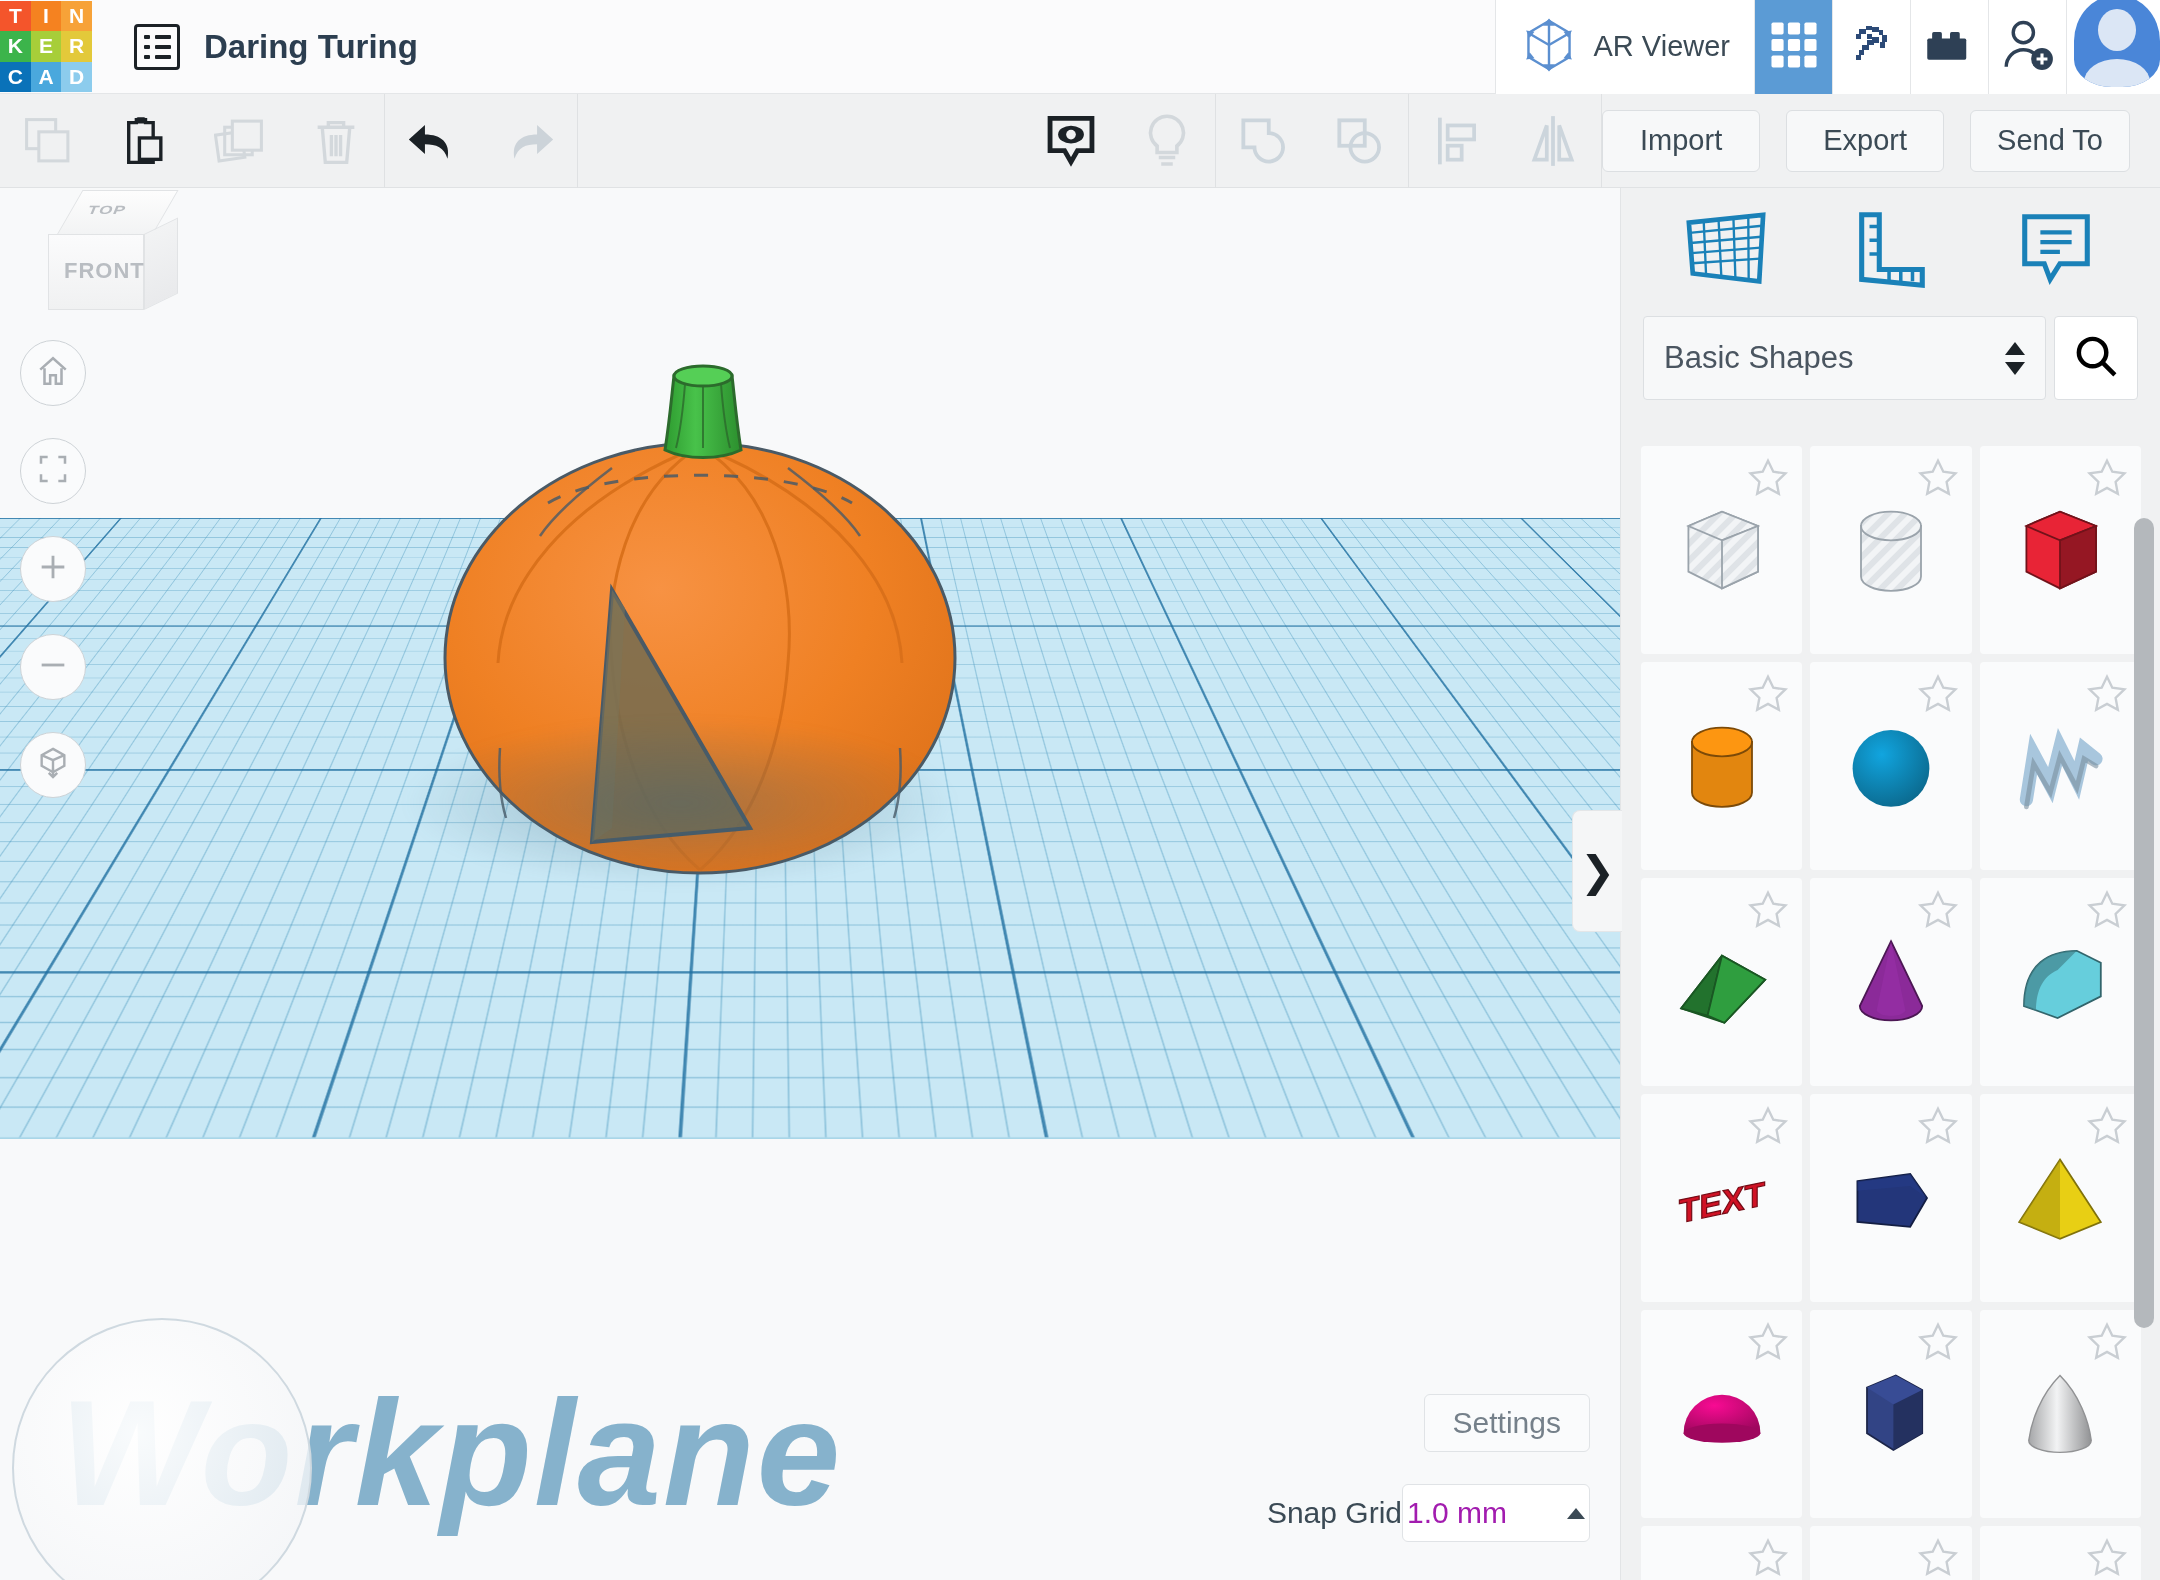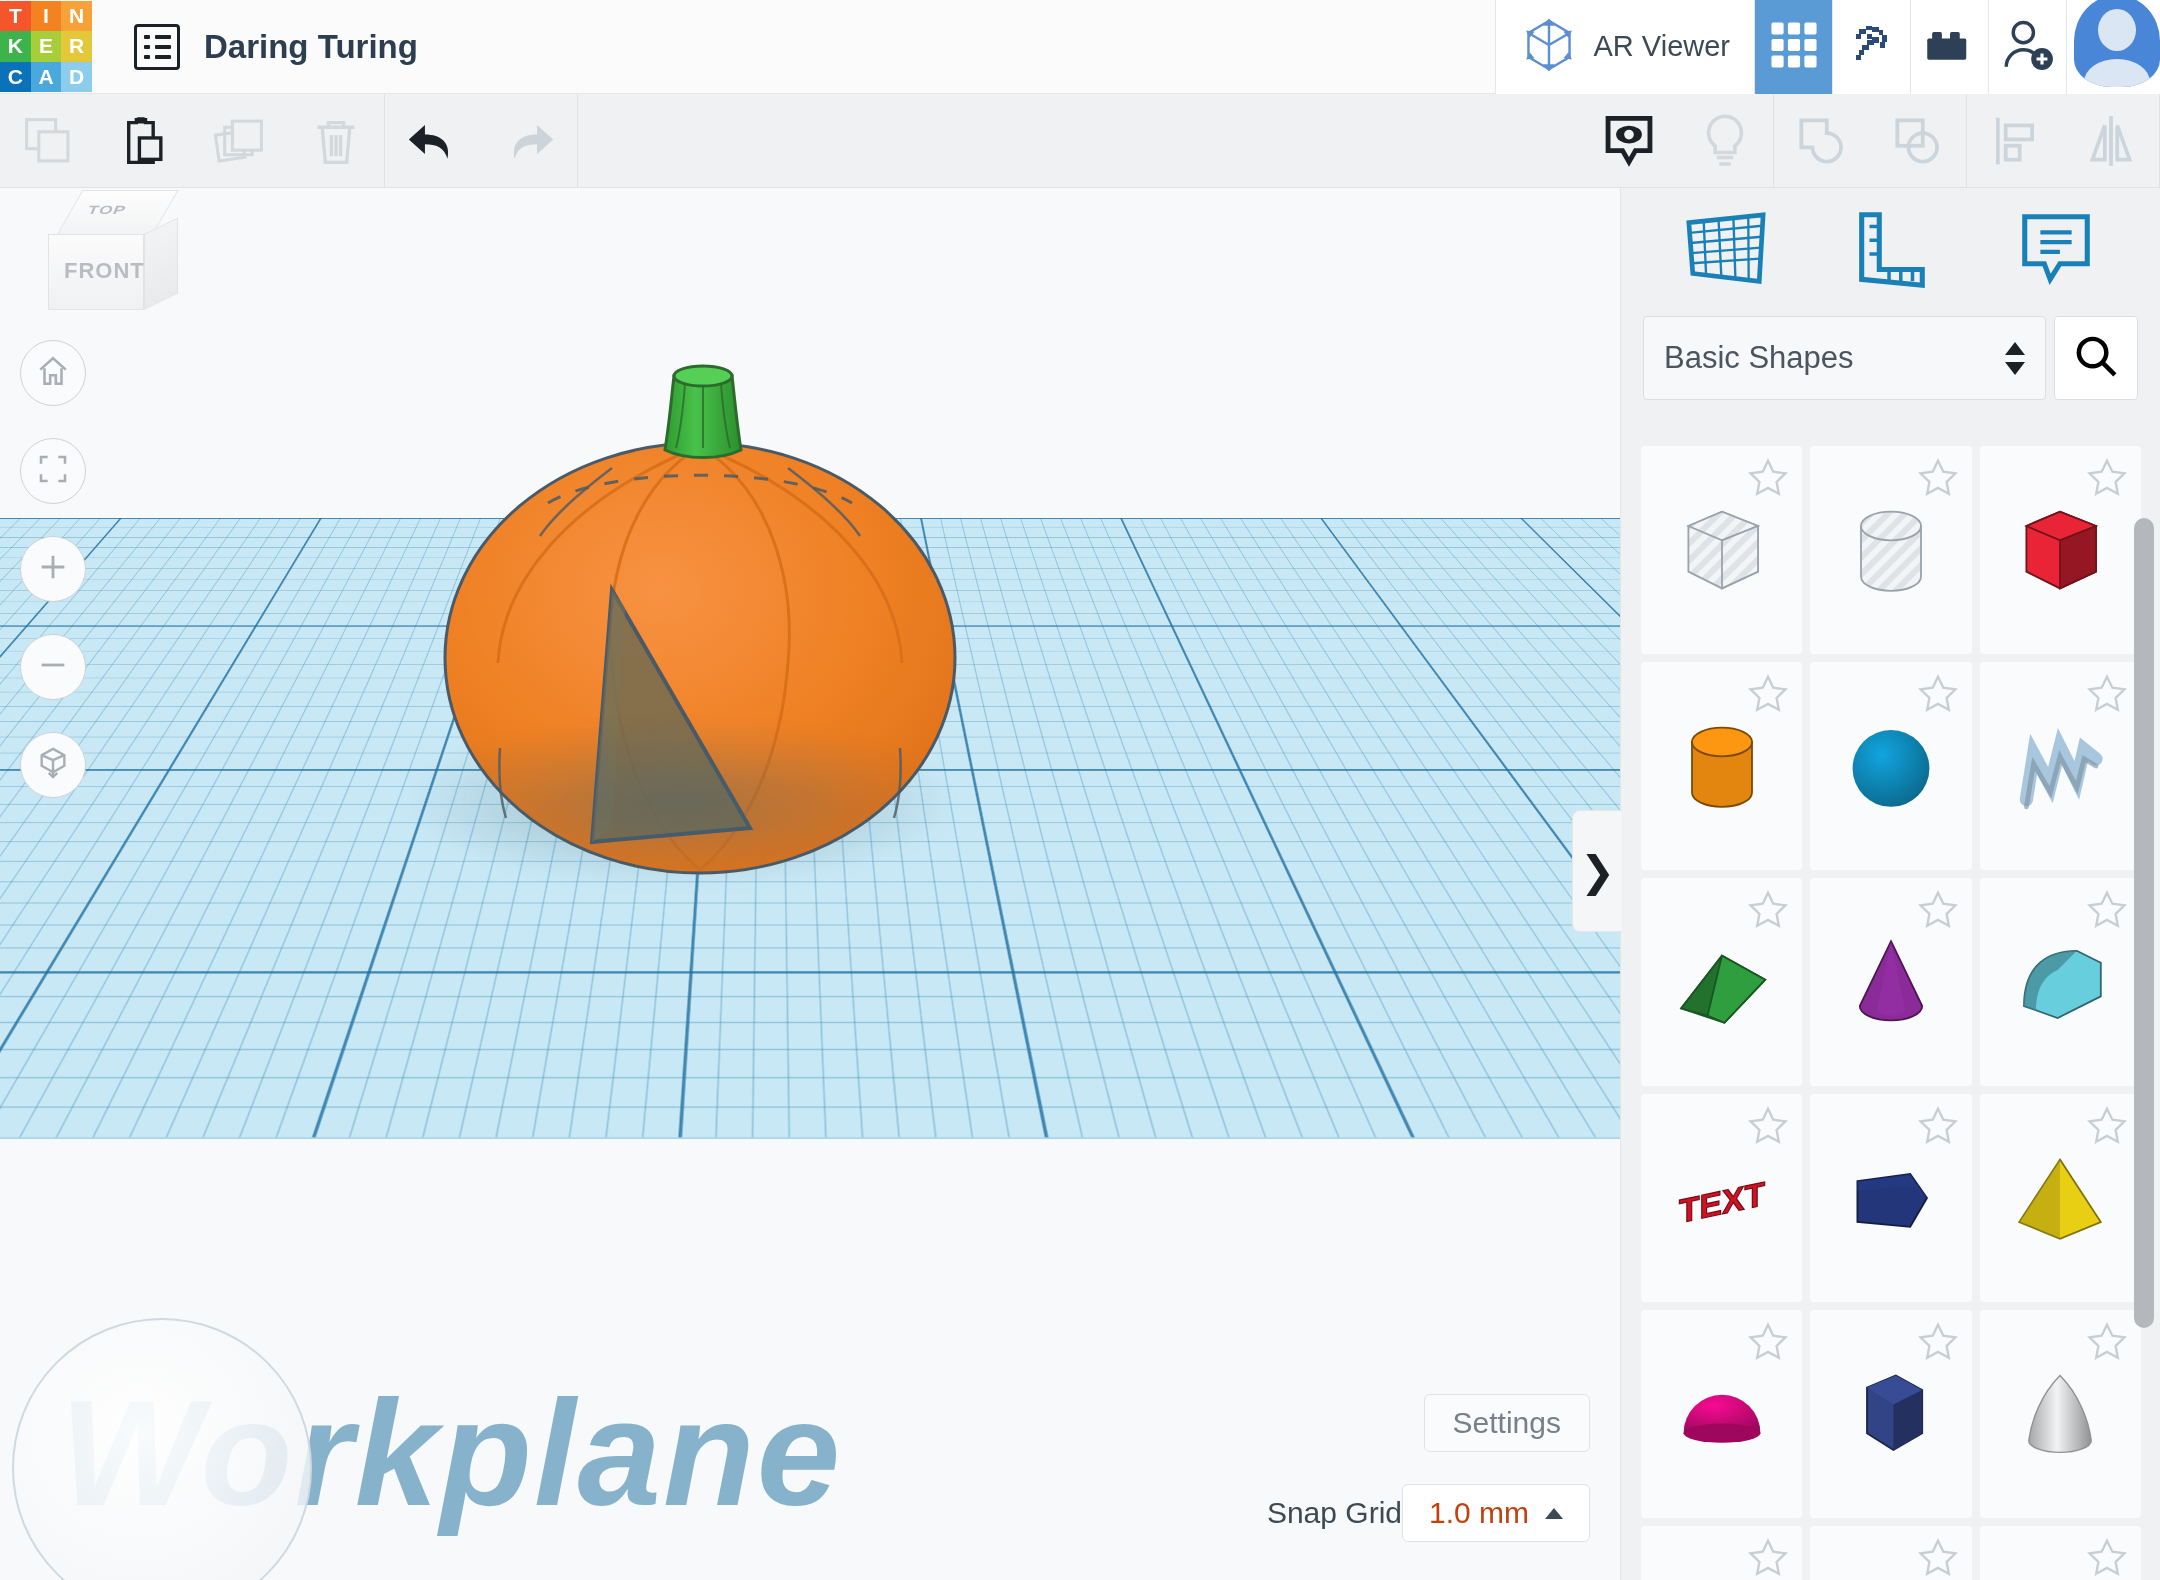--- a/index.html
+++ b/index.html
@@ -169,22 +169,22 @@
     height: 58px; padding: 0 28px; border: 1px solid #e0e3e6; border-radius: 6px;
     background: #fafbfc; font-size: 30px; color: #75808a; display: flex; align-items: center;
     cursor: pointer; font-family: "Liberation Sans", sans-serif;
   }
   .snap-row {
     position: absolute; right: 30px; bottom: 38px; display: flex; align-items: center; 
   }
   .snap-label { font-size: 30px; color: #3b4a55; }
   .snap-select {
     height: 58px; width: 188px; border: 1px solid #e0e3e6; border-radius: 6px; background: #fff;
-    display: flex; align-items: center; justify-content: space-between; padding: 0 26px;
-    font-size: 30px; color: #c2410c; cursor: pointer;
+    display: flex; align-items: center; justify-content: space-between; padding: 0 4px;
+    font-size: 30px; color: #a21caf; cursor: pointer;
   }
   .caret-up { width: 0; height: 0; border-left: 9px solid transparent; border-right: 9px solid transparent; border-bottom: 11px solid #3b4a55; }
 
   
   .pumpkin-wrap { position: absolute; left: 380px; top: 130px; width: 640px; height: 620px; }
   .pk-shadow {
     position: absolute; left: 20px; top: 400px; width: 560px; height: 170px;
     background: radial-gradient(ellipse at 50% 50%, rgba(60,100,120,.38), rgba(120,170,195,0) 70%);
     filter: blur(6px);
   }
@@ -492,20 +492,25 @@
             <g fill="none" stroke="#ccd5dc" stroke-width="2.4">
               <path d="M17 2 v32"></path>
               <path d="M13 8 L5 30 h8 Z"></path>
               <path d="M21 8 L29 30 h-8 Z"></path>
             </g>
           </svg>
         </span>
       </div>
     </div>
 
+    <div class="pushbtns">
+      <div class="pbtn">Import</div>
+      <div class="pbtn">Export</div>
+      <div class="pbtn">Send To</div>
+    </div>
   </div>
 
   <div class="canvas">
 
     <div class="plane">
       <div class="fine"></div>
       <div class="coarse"></div>
     </div>
     <div class="plane-label">Workplane</div>
     <div class="orbit-circle"></div>

